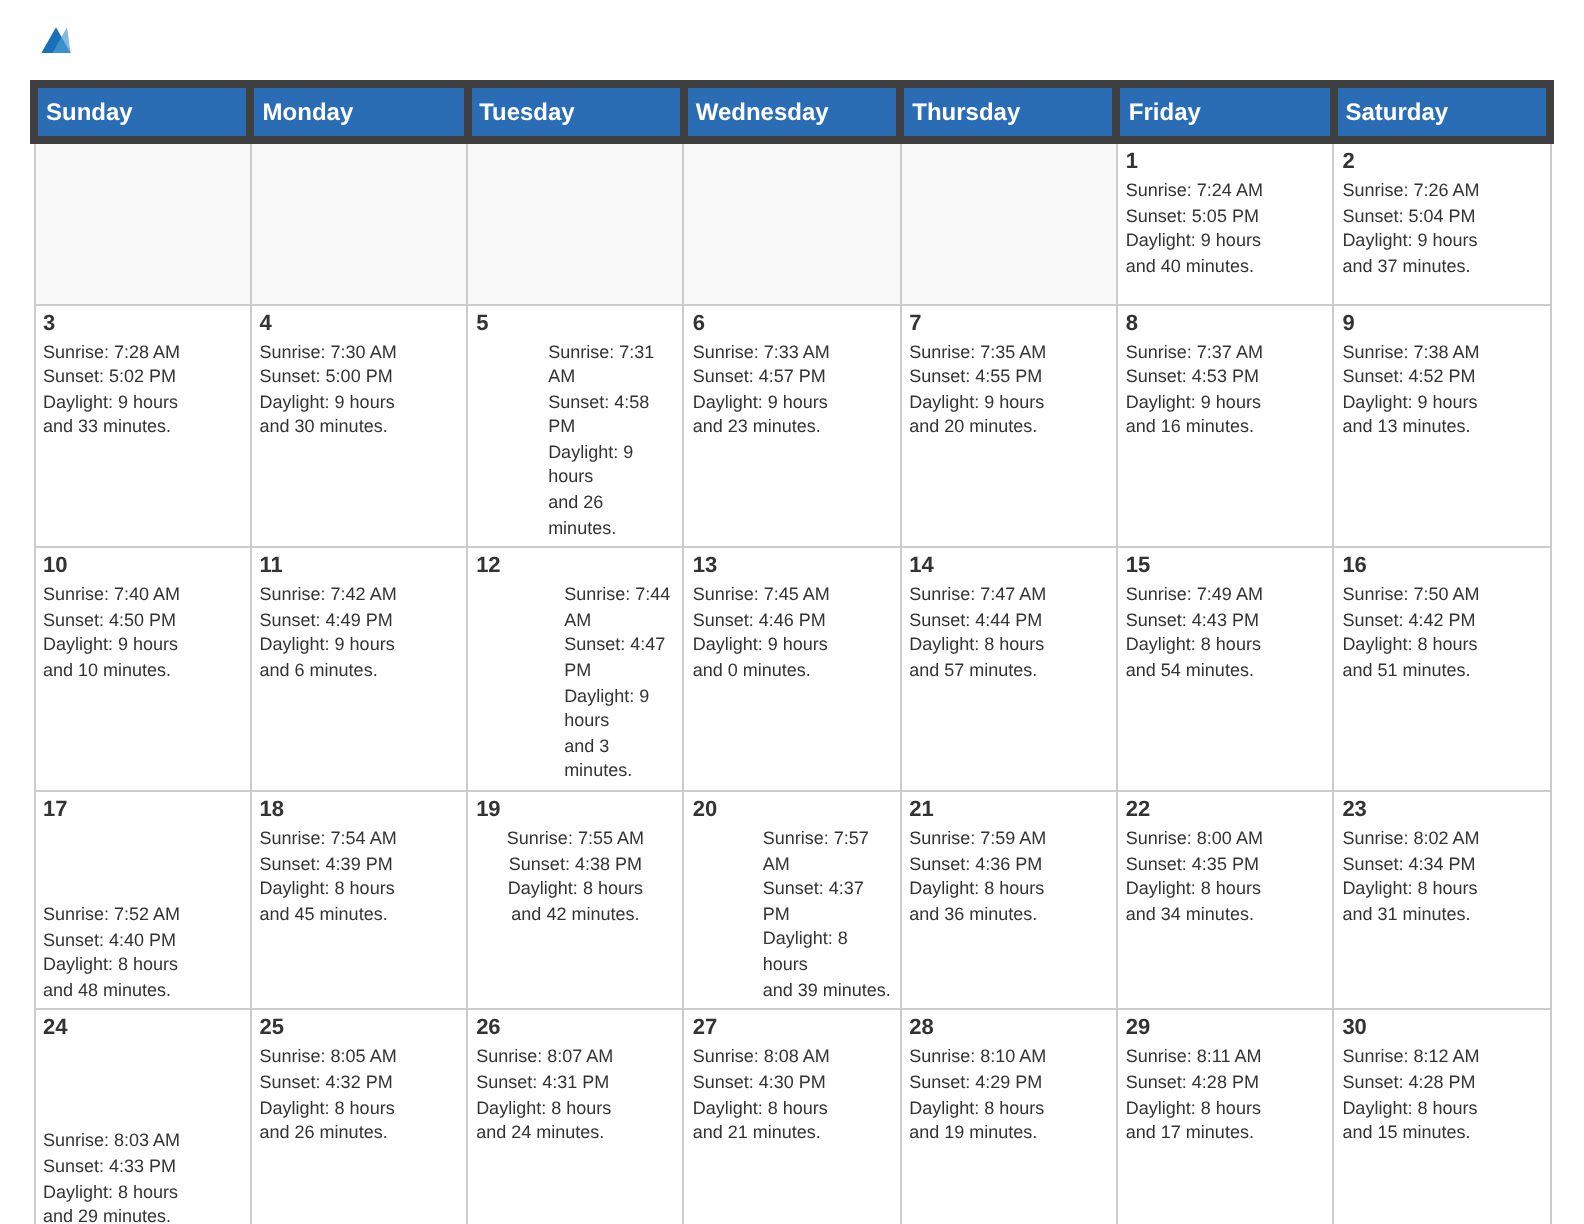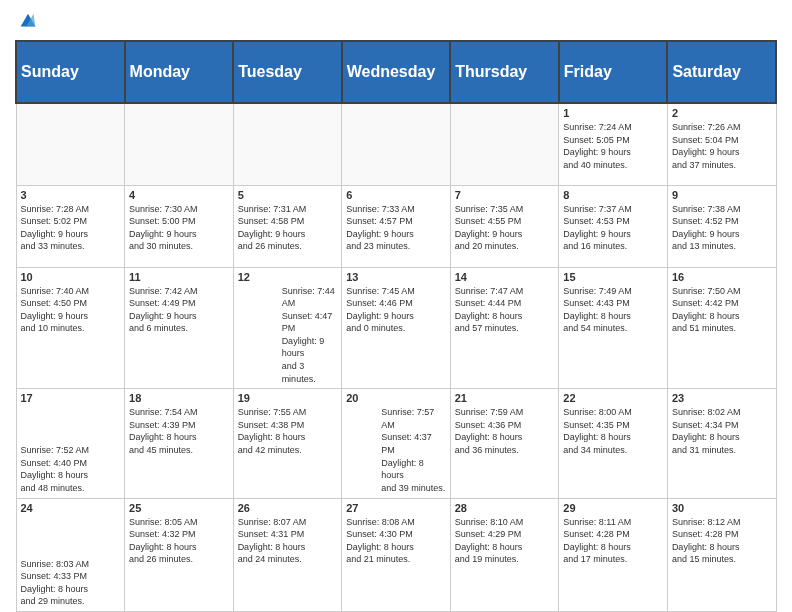--- a/index.html
+++ b/index.html
@@ -49,24 +49,24 @@
       color: #555;
     }
     .calendar {
       width: 100%;
       border-collapse: collapse;
       table-layout: fixed;
     }
     .calendar th {
       background: #2b6db5;
       color: #fff;
-      font-size: 16px;
+      font-size: 12px;
       font-weight: bold;
-      padding: 21px 4px;
-      border: 2px solid #404040;
+      padding: 5px 4px;
+      border: 4px solid #404040;
       text-align: left;
     }
     .calendar td {
       border: 1px solid #ccc;
       vertical-align: top;
       padding: 3px 4px;
       font-size: 9.5px;
       color: #333;
       background: #fff;
       height: 82px;
@@ -154,21 +154,21 @@
           </td>
           <td>
             <span class="day-num">4</span>
             <div class="day-info" style="white-space: pre-line;">Sunrise: 7:30 AM
 Sunset: 5:00 PM
 Daylight: 9 hours
 and 30 minutes.</div>
           </td>
           <td>
             <span class="day-num">5</span>
-            <div class="day-info" style="white-space: pre-line;">Sunrise: 7:31 AM
+            <div class="day-info" style="white-space: pre-line; margin-left: 36px;">Sunrise: 7:31 AM
 Sunset: 4:58 PM
 Daylight: 9 hours
 and 26 minutes.</div>
           </td>
           <td>
             <span class="day-num">6</span>
             <div class="day-info" style="white-space: pre-line;">Sunrise: 7:33 AM
 Sunset: 4:57 PM
 Daylight: 9 hours
 and 23 minutes.</div>
@@ -256,21 +256,21 @@
           </td>
           <td>
             <span class="day-num">18</span>
             <div class="day-info" style="white-space: pre-line;">Sunrise: 7:54 AM
 Sunset: 4:39 PM
 Daylight: 8 hours
 and 45 minutes.</div>
           </td>
           <td>
             <span class="day-num">19</span>
-            <div class="day-info" style="white-space: pre-line;">Sunrise: 7:55 AM
+            <div class="day-info" style="white-space: pre-line; text-align: center;">Sunrise: 7:55 AM
 Sunset: 4:38 PM
 Daylight: 8 hours
 and 42 minutes.</div>
           </td>
           <td>
             <span class="day-num">20</span>
             <div class="day-info" style="white-space: pre-line; margin-left: 35px;">Sunrise: 7:57 AM
 Sunset: 4:37 PM
 Daylight: 8 hours
 and 39 minutes.</div>

